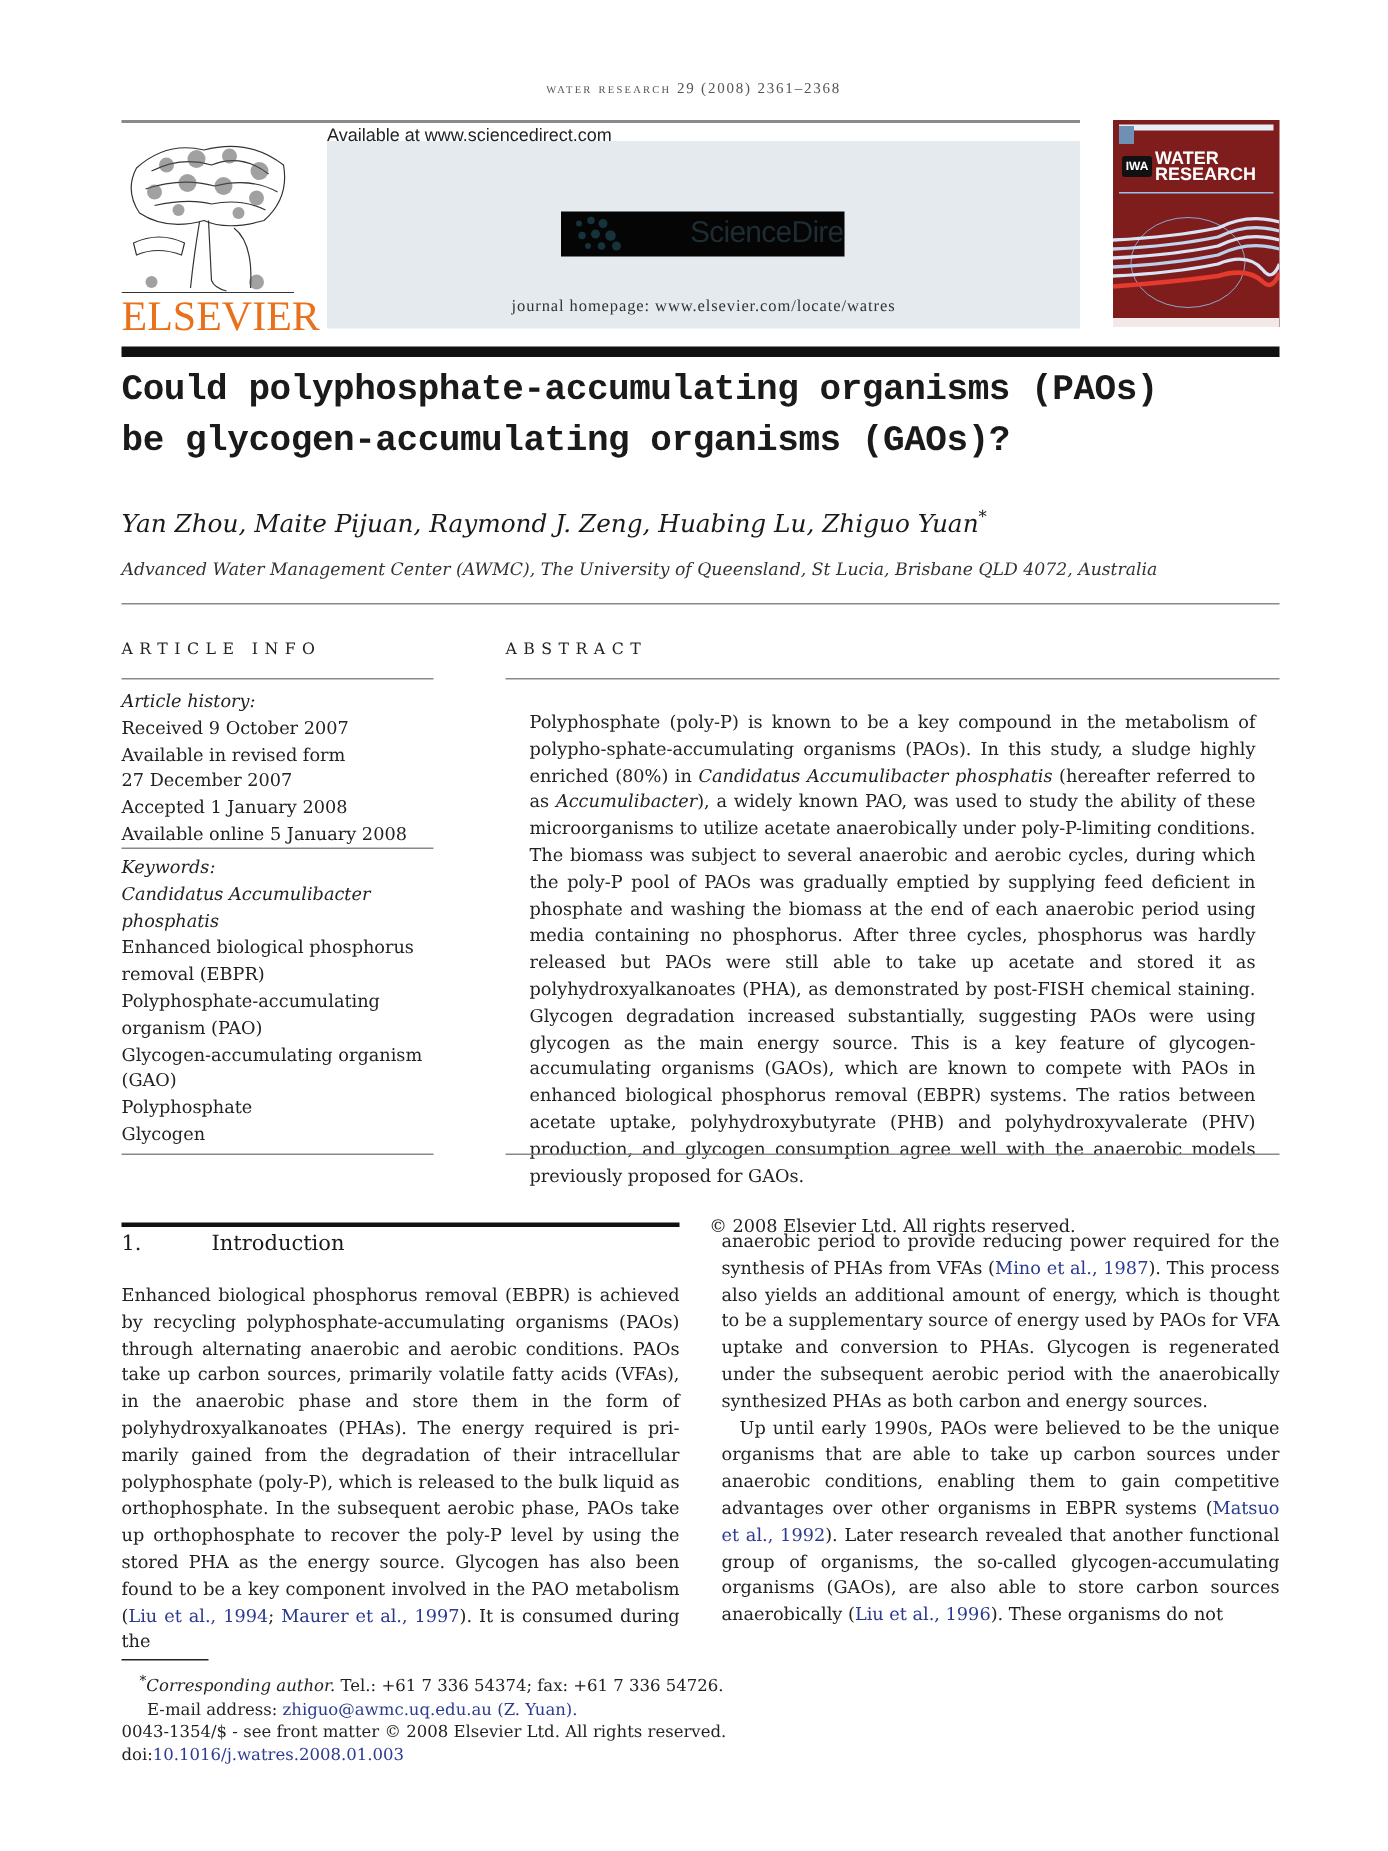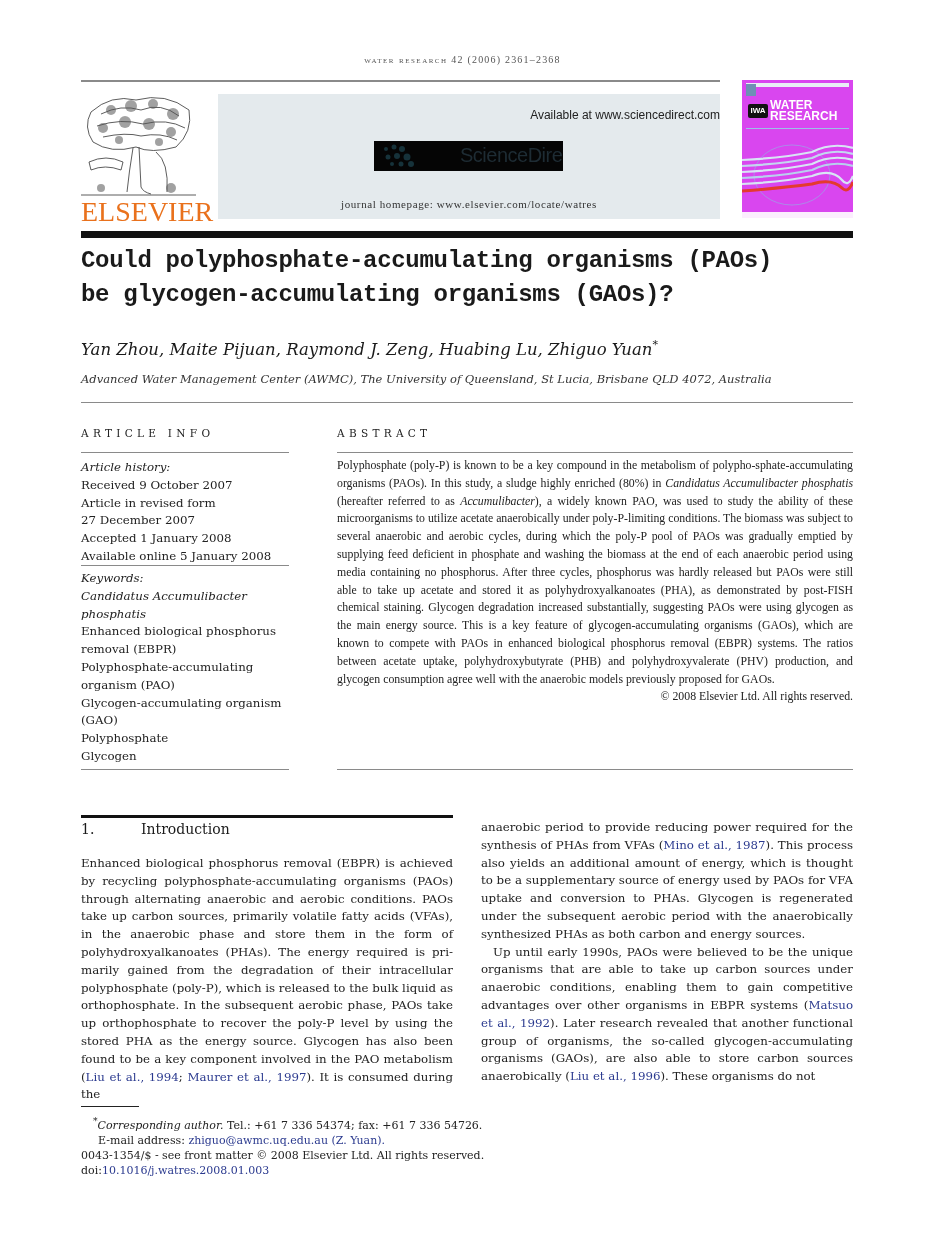--- a/index.html
+++ b/index.html
@@ -10,30 +10,30 @@
   .running-head { top: 54px; left: 0; width: 925px; text-align: center; font-size: 10px;
                   letter-spacing: 1.2px; color: #555; font-family: "Liberation Serif", serif; }
   .running-head .sc { font-variant: small-caps; letter-spacing: 1.5px; }
   .top-rule { top: 80px; left: 81px; width: 639px; height: 2px; background: #8a8a8a; }
 
   .elsevier-logo { top: 92px; left: 81px; width: 115px; height: 130px; }
   .elsevier-word { top: 196px; left: 81px; font-family: "Liberation Serif", serif; font-size: 28px;
                    color: #e9711c; letter-spacing: 0px; }
 
   .sd-box { top: 94px; left: 218px; width: 502px; height: 125px; background: #e4eaed; }
-  .sd-available { top: 108px; left: 218px; width: 502px; text-align: right; font-size: 12px;
+  .sd-available { top: 83px; left: 218px; width: 502px; text-align: left; font-size: 12px;
                   font-family: "Liberation Sans", sans-serif; color: #222; }
   .sd-logo { top: 141px; left: 374px; width: 189px; height: 30px; background: #050505; overflow: hidden; }
   .sd-logo-text { position: absolute; left: 48px; top: 3px; font-family: "Liberation Sans", sans-serif;
                   font-size: 20px; color: #1e2c34; letter-spacing: -0.5px; margin-left: 38px; }
   .sd-dots { position: absolute; left: 6px; top: 2px; width: 40px; height: 26px; }
   .sd-homepage { top: 198px; left: 218px; width: 502px; text-align: center; font-size: 11px;
                  font-family: "Liberation Serif", serif; color: #333; letter-spacing: 0.6px; }
 
-  .cover { top: 80px; left: 742px; width: 111px; height: 138px; background: #d946ef; overflow: hidden; }
+  .cover { top: 80px; left: 742px; width: 111px; height: 138px; background: #7f1d1d; overflow: hidden; }
   .cover-title { position: absolute; left: 28px; top: 20px; font-family: "Liberation Sans", sans-serif;
                  font-weight: bold; color: #fff; font-size: 12px; line-height: 11px; }
   .cover-iwa { position: absolute; left: 6px; top: 24px; width: 20px; height: 14px; background: #111;
                color: #fff; font-size: 8px; font-weight: bold; font-family: "Liberation Sans", sans-serif;
                text-align: center; line-height: 14px; border-radius: 2px; }
 
   .thick-rule { top: 231px; left: 81px; width: 772px; height: 7px; background: #111; }
 
   .title { top: 244px; left: 81px; width: 772px; font-family: Liberation Mono, monospace; font-weight: bold;
            font-size: 24px; line-height: 34px; color: #1a1a1a; letter-spacing: -0.3px; }
@@ -42,42 +42,42 @@
   .authors sup { font-size: 11px; font-style: normal; }
   .affiliation { top: 372px; left: 81px; font-family: "DejaVu Serif", serif; font-style: italic;
                  font-size: 11.5px; color: #333; }
   .rule-gray { height: 1px; background: #8a8a8a; }
 
   .section-label { font-family: "DejaVu Serif", serif; font-size: 10.5px; letter-spacing: 4.3px; color: #222; }
   .info-text { font-family: "DejaVu Serif", serif; font-size: 11.8px; line-height: 17.8px; color: #222; }
   .info-text .it { font-style: italic; }
   .abstract-text { top: 457px; left: 337px; width: 516px; font-family: "DejaVu Serif", serif;
                    font-size: 11.8px; line-height: 17.8px; text-align: justify; color: #222; }
-  .abstract-text p { margin: 0; font-family: Liberation Serif, serif; }
-  .copyright { text-align: right; }
+  .abstract-text p { margin: 16px; }
+  .copyright { text-align: center; }
 
   .intro-rule { top: 815px; left: 81px; width: 372px; height: 3px; background: #111; }
   .intro-heading { top: 821px; left: 81px; font-family: "DejaVu Serif", serif; font-weight: normal; font-size: 14px; }
   .intro-heading .num { display: inline-block; width: 60px; }
   .col { font-family: "DejaVu Serif", serif; font-size: 11.8px; line-height: 17.8px; text-align: justify; color: #222; }
   .col p { margin: 0; }
   .col .indent { text-indent: 12px; }
   .link { color: #2b3a8f; }
 
   .fn-rule { top: 1106px; left: 81px; width: 58px; height: 1px; background: #222; }
   .footnotes { top: 1113px; left: 81px; width: 420px; font-family: "DejaVu Serif", serif; font-size: 11px;
                line-height: 15.2px; color: #222; }
   .footnotes .it { font-style: italic; }
 </style>
 </head>
 <body>
 
 <div class="abs running-head">
   <span class="sc">water research</span>
-  <span>42 (2006) 2361–2368</span>
+  <span>29 (2008) 2361–2368</span>
 </div>
 <div class="abs top-rule"></div>
 
 <svg class="abs elsevier-logo" viewBox="0 0 115 130">
   <g fill="none" stroke="#333" stroke-width="0.8">
     <path d="M10 20 Q30 2 55 8 Q85 0 108 18 Q112 40 95 55 Q70 62 55 55 Q30 62 12 50 Q2 35 10 20Z"></path>
     <path d="M20 22 Q40 12 60 18 Q80 10 98 24"></path>
     <path d="M16 34 Q40 26 62 32 Q86 26 104 36"></path>
     <path d="M22 45 Q45 40 60 44 Q80 40 96 48"></path>
     <path d="M58 55 L60 95 Q62 100 70 102"></path>
@@ -156,21 +156,21 @@
   <span>Yan Zhou, Maite Pijuan, Raymond J. Zeng, Huabing Lu, Zhiguo Yuan</span><sup>*</sup>
 </div>
 <div class="abs affiliation">Advanced Water Management Center (AWMC), The University of Queensland, St Lucia, Brisbane QLD 4072, Australia</div>
 <div class="abs rule-gray" style="top:402px;left:81px;width:772px;"></div>
 
 <div class="abs section-label" style="top:427px;left:81px;">ARTICLE INFO</div>
 <div class="abs rule-gray" style="top:452px;left:81px;width:208px;"></div>
 <div class="abs info-text" style="top:459px;left:81px;width:210px;">
   <div class="it">Article history:</div>
   <div>Received 9 October 2007</div>
-  <div>Article in revised form</div>
+  <div>Available in revised form</div>
   <div>27 December 2007</div>
   <div>Accepted 1 January 2008</div>
   <div>Available online 5 January 2008</div>
 </div>
 <div class="abs rule-gray" style="top:565px;left:81px;width:208px;"></div>
 <div class="abs info-text" style="top:570px;left:81px;width:215px;">
   <div class="it">Keywords:</div>
   <div class="it">Candidatus Accumulibacter phosphatis</div>
   <div>Enhanced biological phosphorus</div>
   <div>removal (EBPR)</div>

